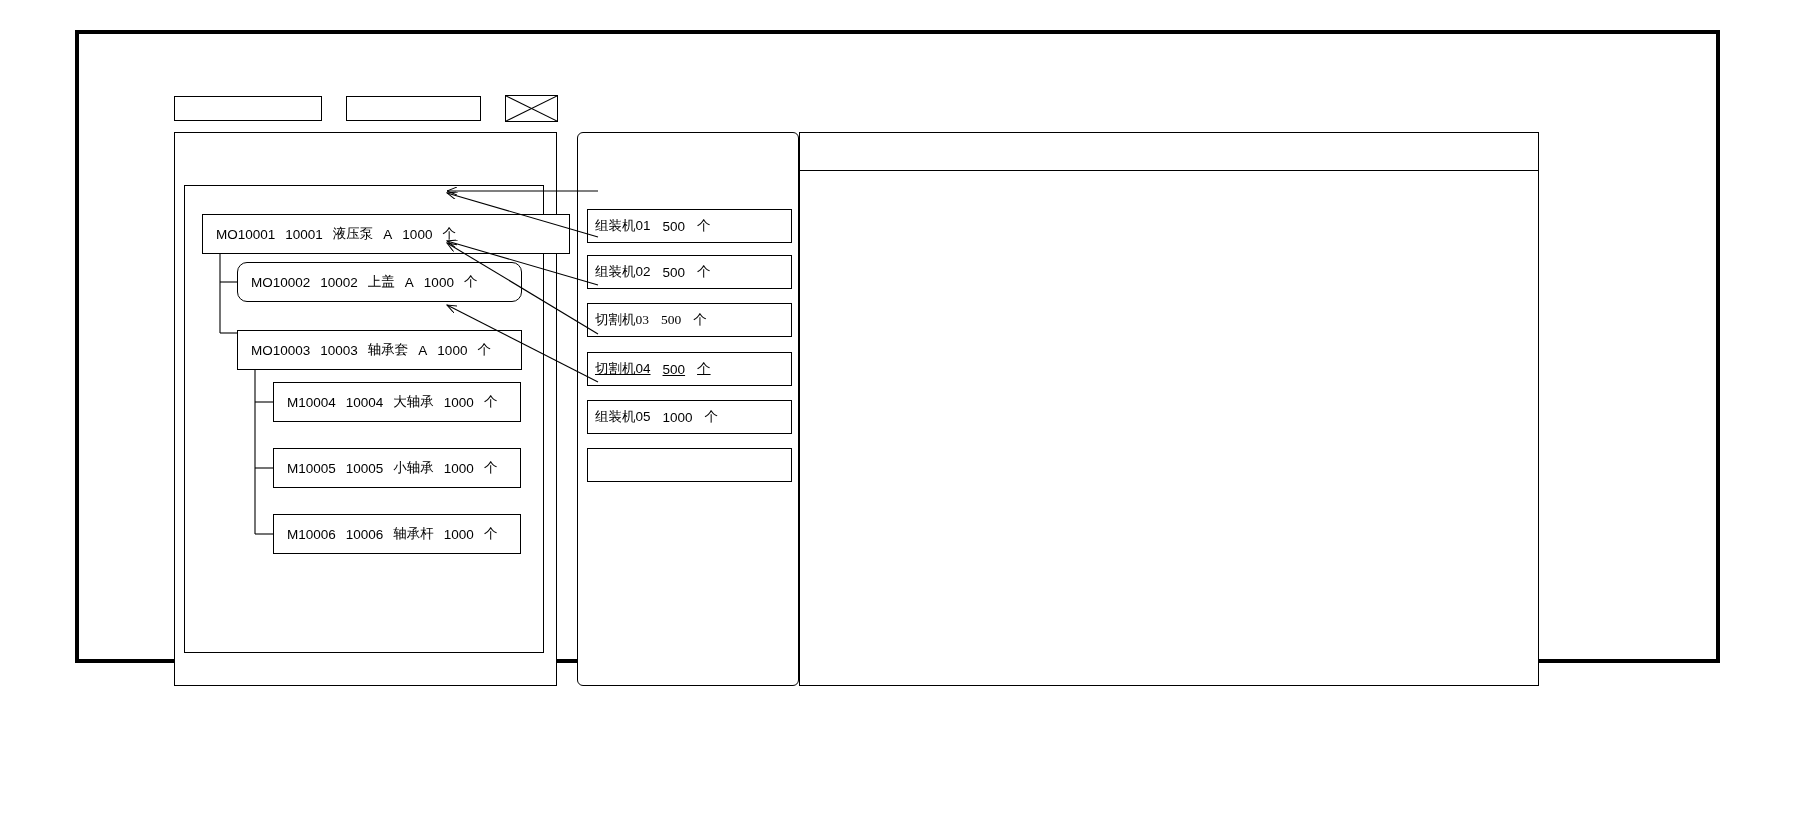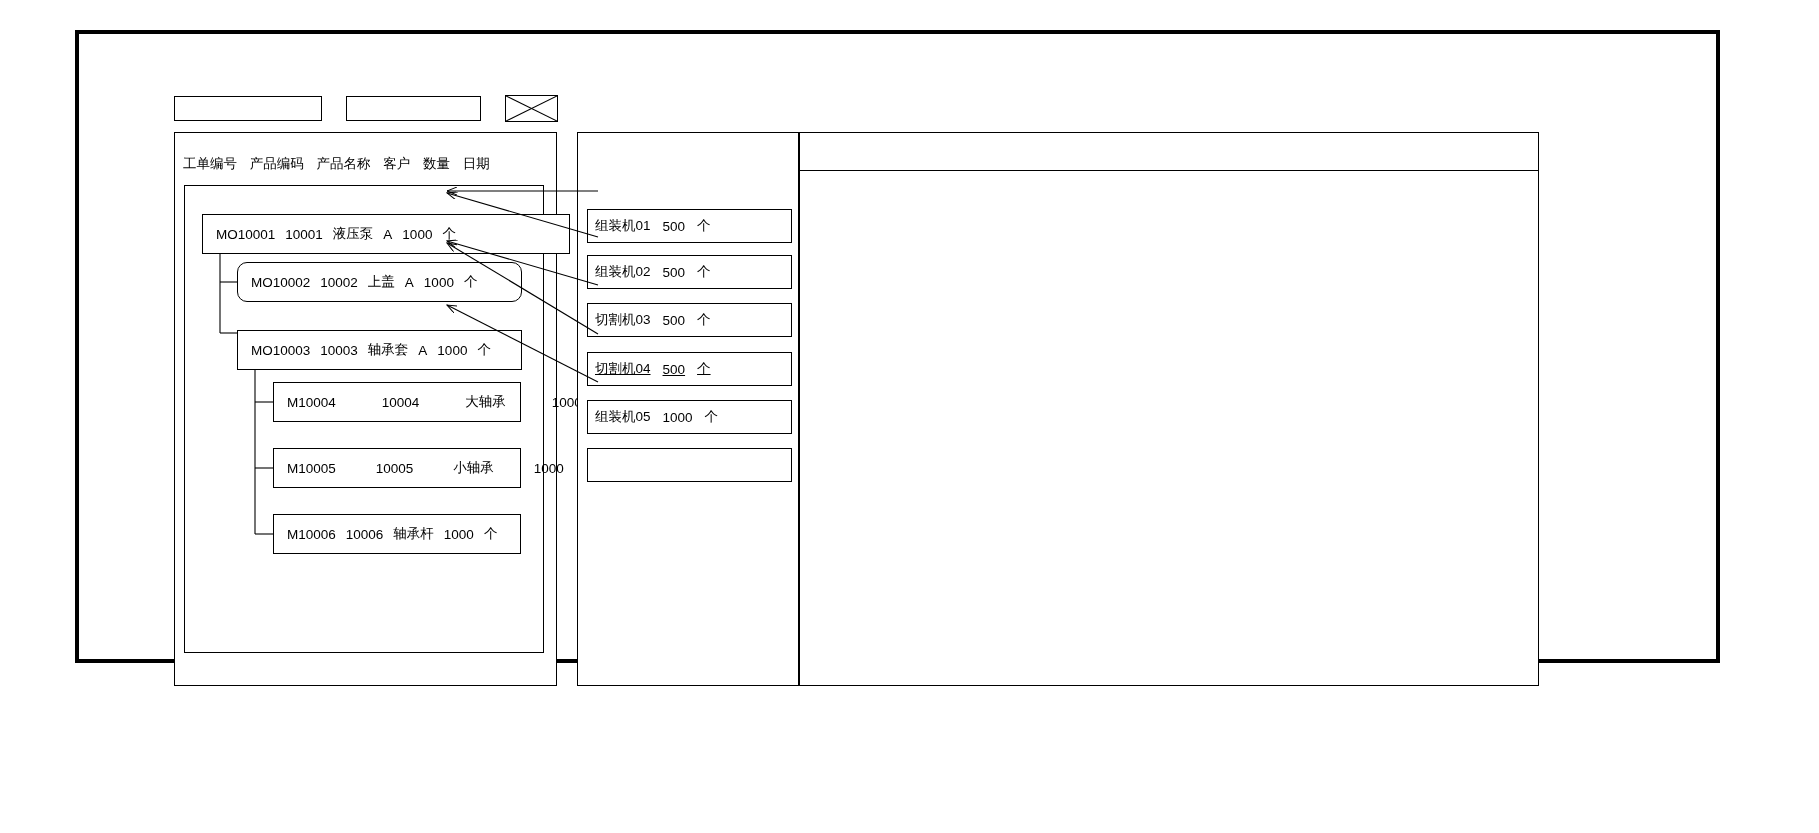--- a/index.html
+++ b/index.html
@@ -46,21 +46,21 @@
   #toolbar-close-box svg { display: block; width: 100%; height: 100%; }
 
   
   .panel {
     position: absolute;
     border: 1px solid #000000;
     background: #ffffff;
     box-sizing: border-box;
   }
   #left-panel   { left: 95px;  top: 98px; width: 383px;  height: 554px; }
-  #middle-panel { left: 498px; top: 98px; width: 222px;  height: 554px; }
+  #middle-panel { left: 498px; top: 98px; width: 222px;  height: 554px; border-radius: 6px; }
   #right-panel  { left: 720px; top: 98px; width: 740px;  height: 554px; }
 
   
   #right-panel-header {
     position: absolute;
     left: 0; top: 0;
     width: 100%;
     height: 38px;
     border-bottom: 1px solid #000000;
     box-sizing: border-box;
@@ -161,28 +161,20 @@
 
     <div id="toolbar-close-box" class="tb-box">
       <svg viewBox="0 0 53 27" preserveAspectRatio="none">
         <line x1="0" y1="0" x2="53" y2="27" stroke="#000" stroke-width="1.2"></line>
         <line x1="53" y1="0" x2="0" y2="27" stroke="#000" stroke-width="1.2"></line>
       </svg>
     </div>
 
     <div id="left-panel" class="panel">
 
-      <div id="left-columns">
-        <span class="col">工单编号</span>
-        <span class="col">产品编码</span>
-        <span class="col">产品名称</span>
-        <span class="col">客户</span>
-        <span class="col">数量</span>
-        <span class="col">日期</span>
-      </div>
 
       <div id="tree-container">
 
         <svg id="tree-lines" viewBox="0 0 358 466" preserveAspectRatio="none">
 
           <path d="M 35 48 L 35 147" stroke="#000" stroke-width="1.1" fill="none"></path>
           <path d="M 35 96  L 52 96" stroke="#000" stroke-width="1.1" fill="none"></path>
           <path d="M 35 147 L 52 147" stroke="#000" stroke-width="1.1" fill="none"></path>
 
           <path d="M 70 168 L 70 348" stroke="#000" stroke-width="1.1" fill="none"></path>
@@ -211,29 +203,29 @@
 
         <div class="tree-row" style="left:52px; top:127px; width:285px;margin-top:17px;">
           <span class="cell">MO10003</span>
           <span class="cell">10003</span>
           <span class="cell">轴承套</span>
           <span class="cell">A</span>
           <span class="cell">1000</span>
           <span class="cell">个</span>
         </div>
 
-        <div class="tree-row" style="left:88px; top:196px; width:248px;gap:36px;">
+        <div class="tree-row" style="left:88px; top:196px; width:248px;">
           <span class="cell">M10004</span>
           <span class="cell">10004</span>
           <span class="cell">大轴承</span>
           <span class="cell">1000</span>
           <span class="cell">个</span>
         </div>
 
-        <div class="tree-row" style="left:88px; top:262px; width:248px;gap:30px;">
+        <div class="tree-row" style="left:88px; top:262px; width:248px;">
           <span class="cell">M10005</span>
           <span class="cell">10005</span>
           <span class="cell">小轴承</span>
           <span class="cell">1000</span>
           <span class="cell">个</span>
         </div>
 
         <div class="tree-row" style="left:88px; top:328px; width:248px;">
           <span class="cell">M10006</span>
           <span class="cell">10006</span>
@@ -254,21 +246,21 @@
         <span class="cell">500</span>
         <span class="cell">个</span>
       </div>
 
       <div class="mid-row" style="top:122px;">
         <span class="cell">组装机02</span>
         <span class="cell">500</span>
         <span class="cell">个</span>
       </div>
 
-      <div class="mid-row" style="top:170px;">
+      <div class="mid-row" style="top:170px;font-family:Liberation Serif, serif;">
         <span class="cell">切割机03</span>
         <span class="cell">500</span>
         <span class="cell">个</span>
       </div>
 
       <div class="mid-row" style="top:219px;text-decoration:underline;">
         <span class="cell">切割机04</span>
         <span class="cell">500</span>
         <span class="cell">个</span>
       </div>

